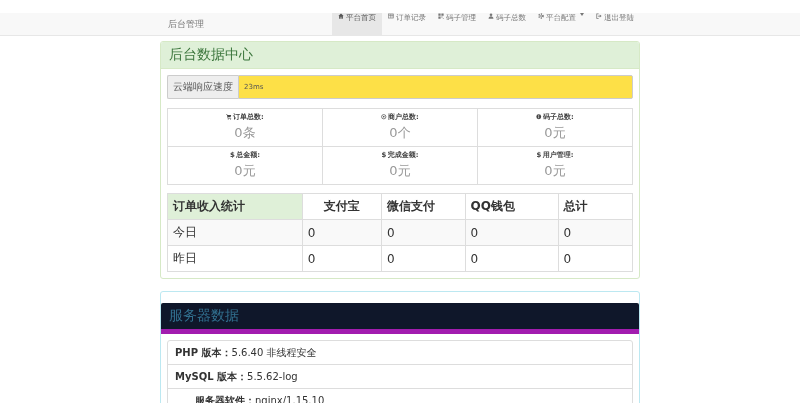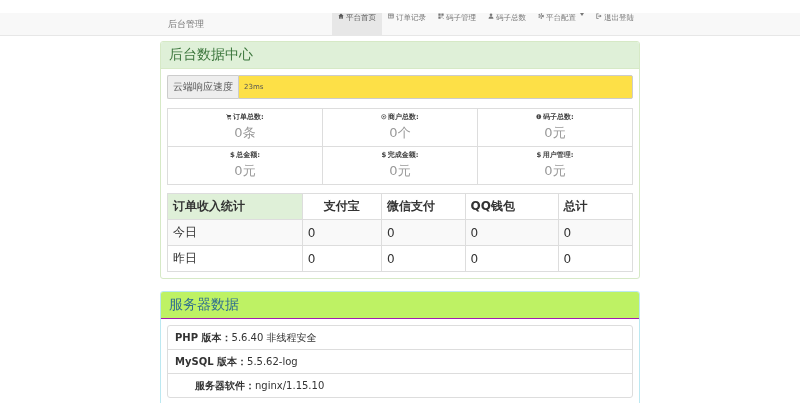--- a/index.html
+++ b/index.html
@@ -20,21 +20,21 @@
   .nav-item svg { width: 6px; height: 6px; fill: #777; flex: none; }
   .nav-item.active svg { fill: #555; }
   .caret { width: 0; height: 0; border-top: 3px solid #777; border-left: 2.5px solid transparent; border-right: 2.5px solid transparent; margin-left: 2px; }
   
   .container { width: 480px; margin: 0 auto; }
   .panel { border: 1px solid #ddd; border-radius: 3px; background: #fff; }
   .panel.success { border-color: #d6e9c6; margin-top: 5px; }
   .panel.info { border-color: #bce8f1; margin-top: 12px; }
   .panel-heading { padding: 4px 8px; font-size: 14px; border-radius: 2px 2px 0 0; }
   .panel.success .panel-heading { background: #dff0d8; color: #3c763d; border-bottom: 1px solid #d6e9c6; }
-  .panel.info .panel-heading { background: #bef264; color: #31708f; border-bottom: 1px solid #a21caf; }
+  .panel.info .panel-heading { background: #0f172a; color: #31708f; border-bottom: 5px solid #a21caf; margin-top: 11px; }
   .panel-body { padding: 6px; }
   
   .input-group { display: flex; width: 100%; }
   .ig-addon { background: #eee; border: 1px solid #ccc; border-right: none; border-radius: 2px 0 0 2px; padding: 4px 5px; font-size: 10px; color: #555; white-space: nowrap; }
   .ig-input { flex: 1; border: 1px solid #ccc; border-radius: 0 2px 2px 0; padding: 4px 5px; font-size: 7px; color: #555; outline: none; background: #fde047; font-family: inherit; }
   
   .stats-table { width: 100%; border-collapse: collapse; margin-top: 9px; }
   .stats-table td { border: 1px solid #ddd; text-align: center; padding: 3px 0 4px; width: 33.33%; }
   .stat-label { font-size: 7px; color: #444; font-weight: bold; display: flex; justify-content: center; align-items: center; gap: 1.5px; }
   .stat-label svg { width: 5.5px; height: 5.5px; fill: #444; flex: none; }

